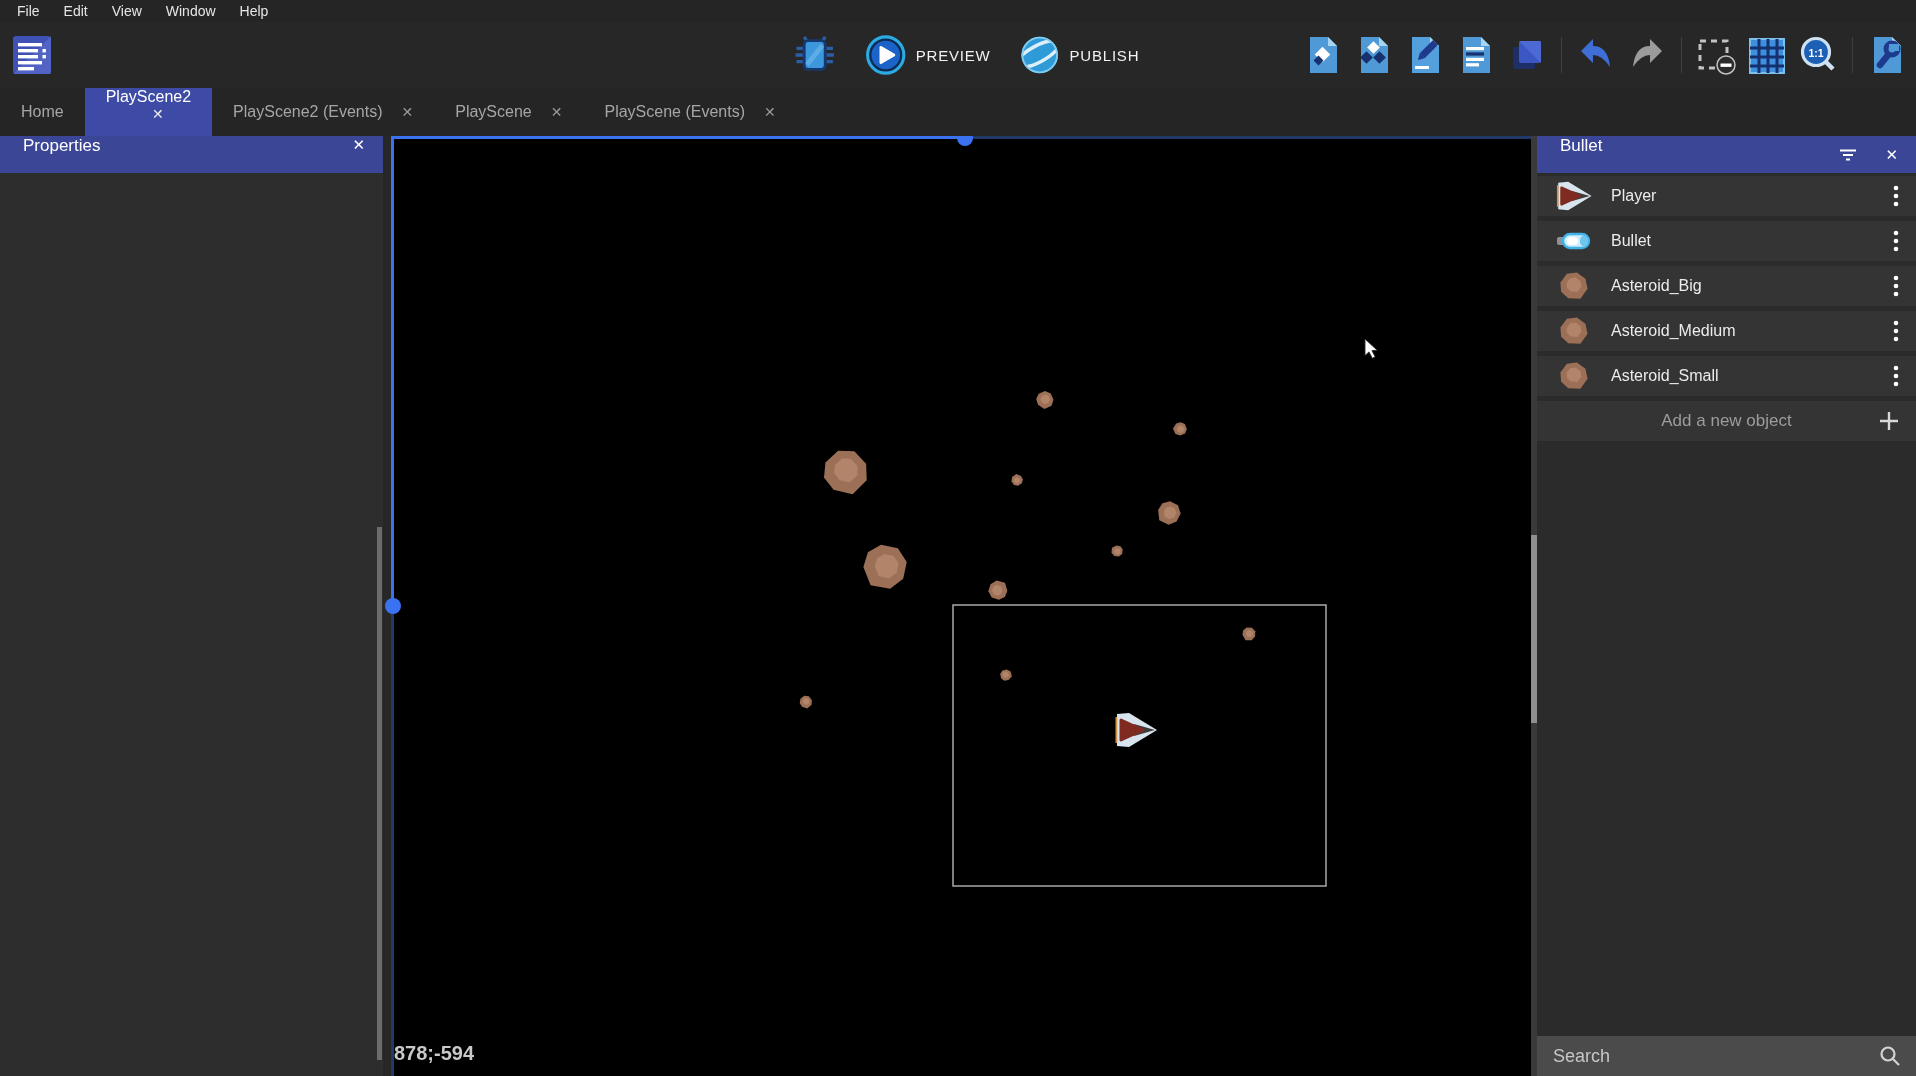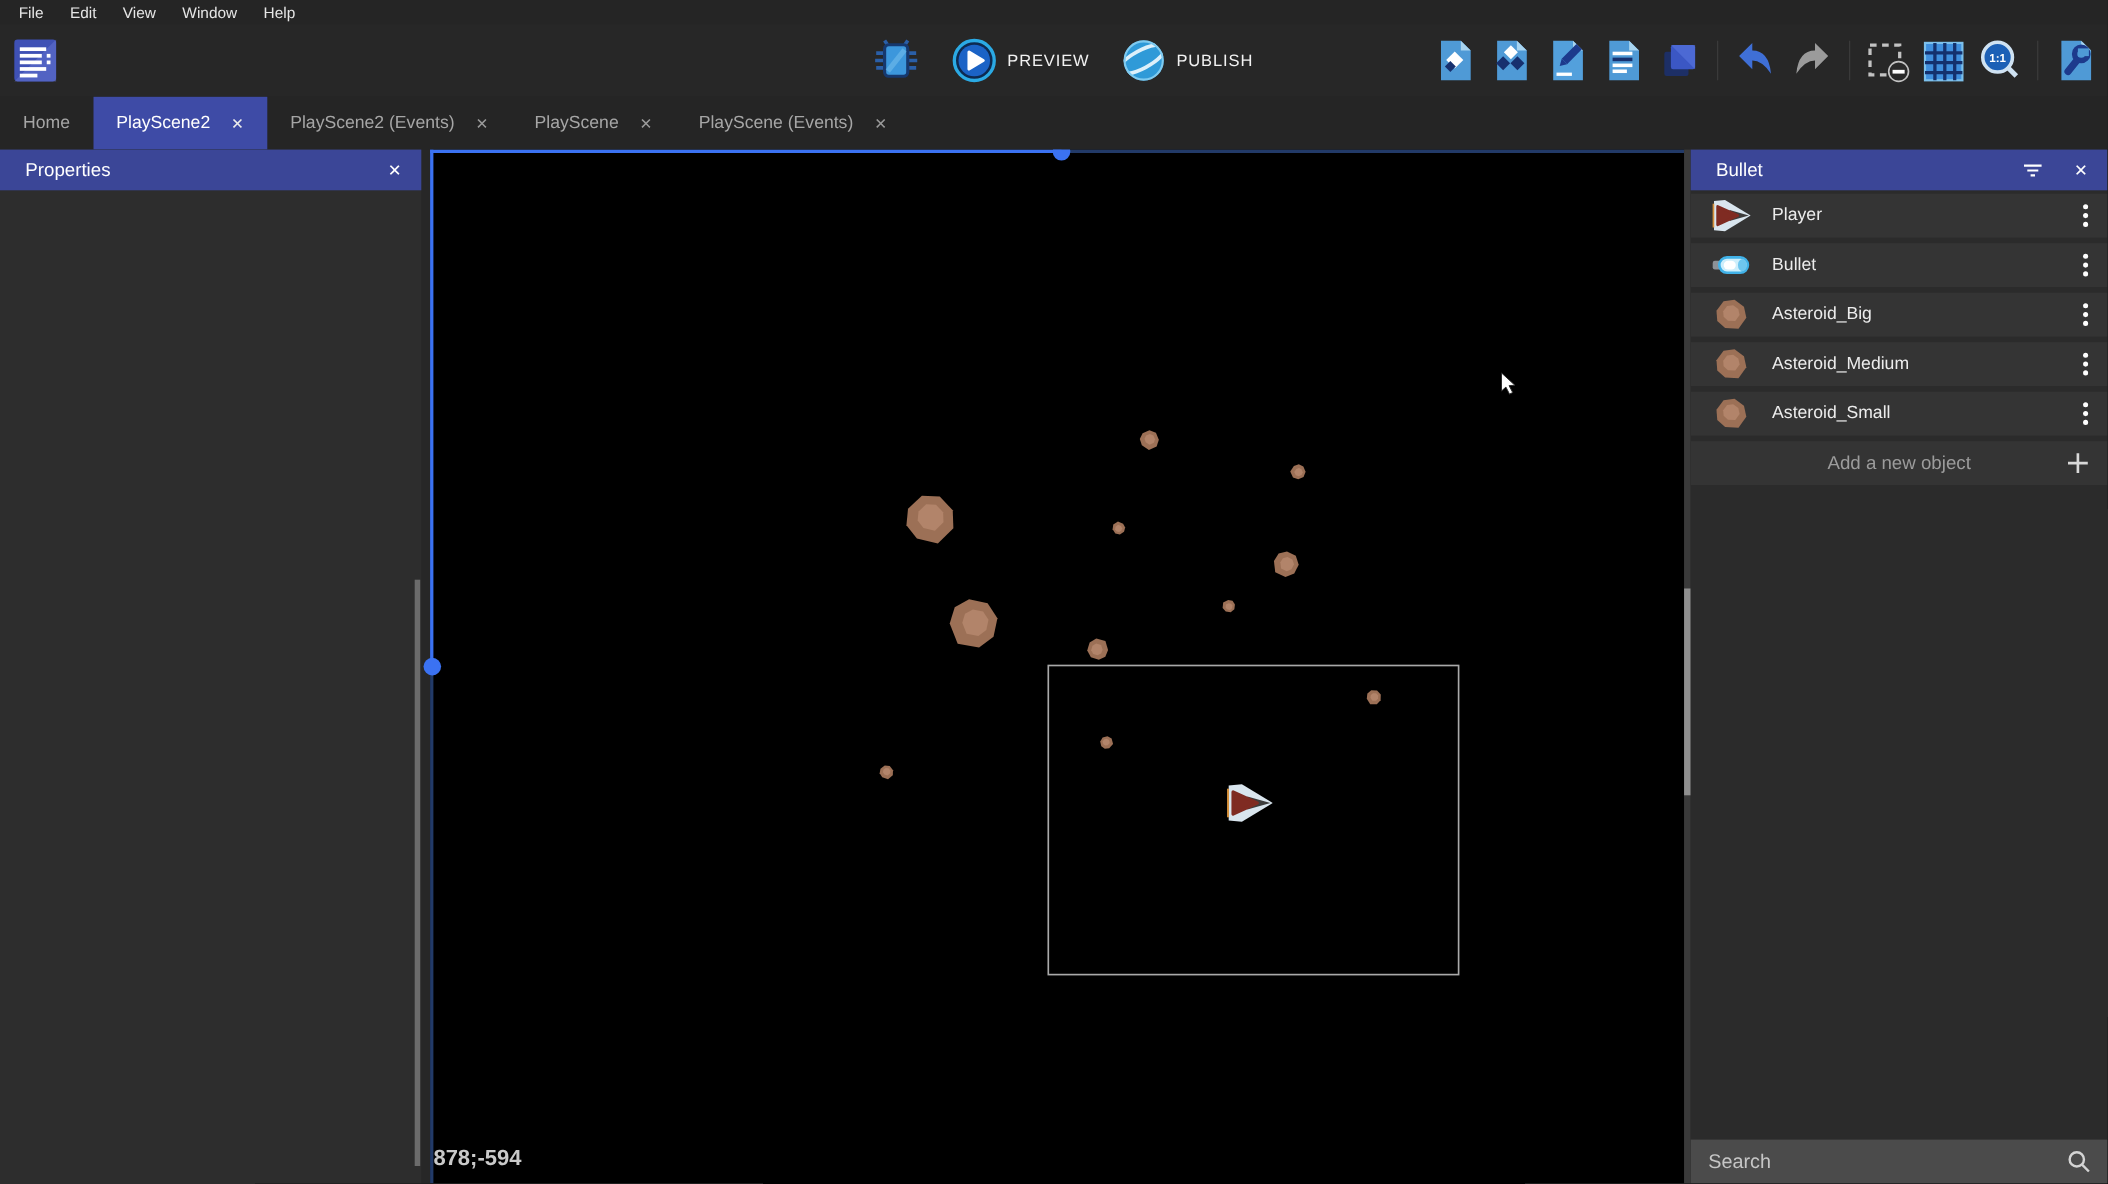--- a/index.html
+++ b/index.html
@@ -20,26 +20,26 @@
   .tlabel{color:#f2f2f2;font-size:15px;letter-spacing:.8px;margin-left:9px;}
   .launch-btn{display:flex;align-items:center;cursor:pointer;margin-left:10px;}
   .tool-right{position:absolute;right:8px;top:12px;display:flex;align-items:center;gap:9px;}
   .tdiv{width:1px;height:36px;background:#3e3e3e;margin:0 4px;}
   .ticon{display:block;}
 
   
   .tabbar{position:absolute;top:88px;left:0;right:0;height:48px;background:#252525;
           display:flex;align-items:stretch;}
   .tab{display:flex;align-items:center;padding:0 21px;font-size:16px;color:#a6a6a6;cursor:pointer;}
-  .tab.active{background:#3e4ba6;color:#ffffff;}
+  .tab.active{background:#3e4ba6;color:#ffffff;flex-direction:column;}
   .tab-close{margin-left:19px;font-size:14px;color:#9a9a9a;}
   .tab.active .tab-close{color:#ececec;}
 
   
-  .panel-header{height:37px;background:#3b4697;display:flex;align-items:center;
+  .panel-header{height:37px;background:#3b4697;display:flex;
                 padding:0 15px;color:#fff;font-size:17px;}
   .panel-title{padding-left:8px;flex:1;}
   .panel-close{color:#fff;font-size:15px;cursor:pointer;padding:0 3px;}
 
   .properties-panel{position:absolute;left:0;top:136px;width:383px;height:940px;background:#2d2d2d;}
   .empty-msg{position:absolute;top:460px;left:50%;transform:translateX(-50%);width:290px;
              text-align:center;color:#9c9c9c;font-size:18px;line-height:1.45;}
 
   #scene{position:absolute;left:383px;top:136px;}
   .coords{position:absolute;left:394px;top:1042px;font-size:20px;font-weight:bold;color:#c9c9c9;}

